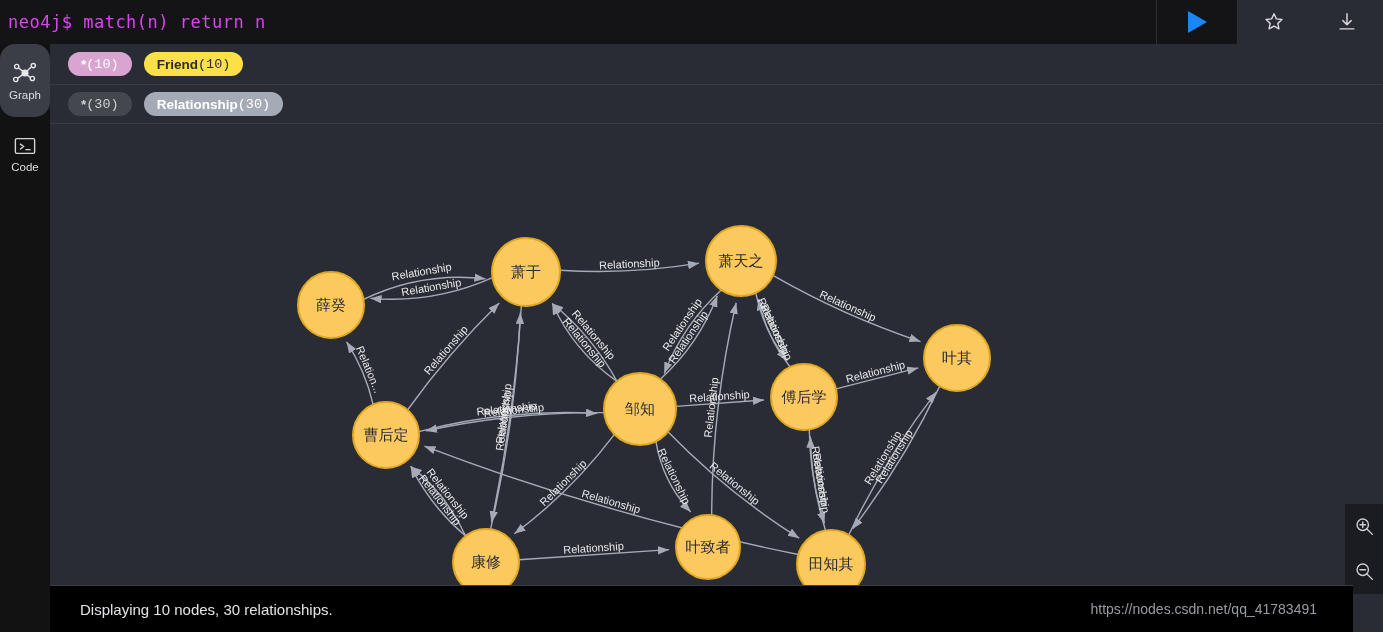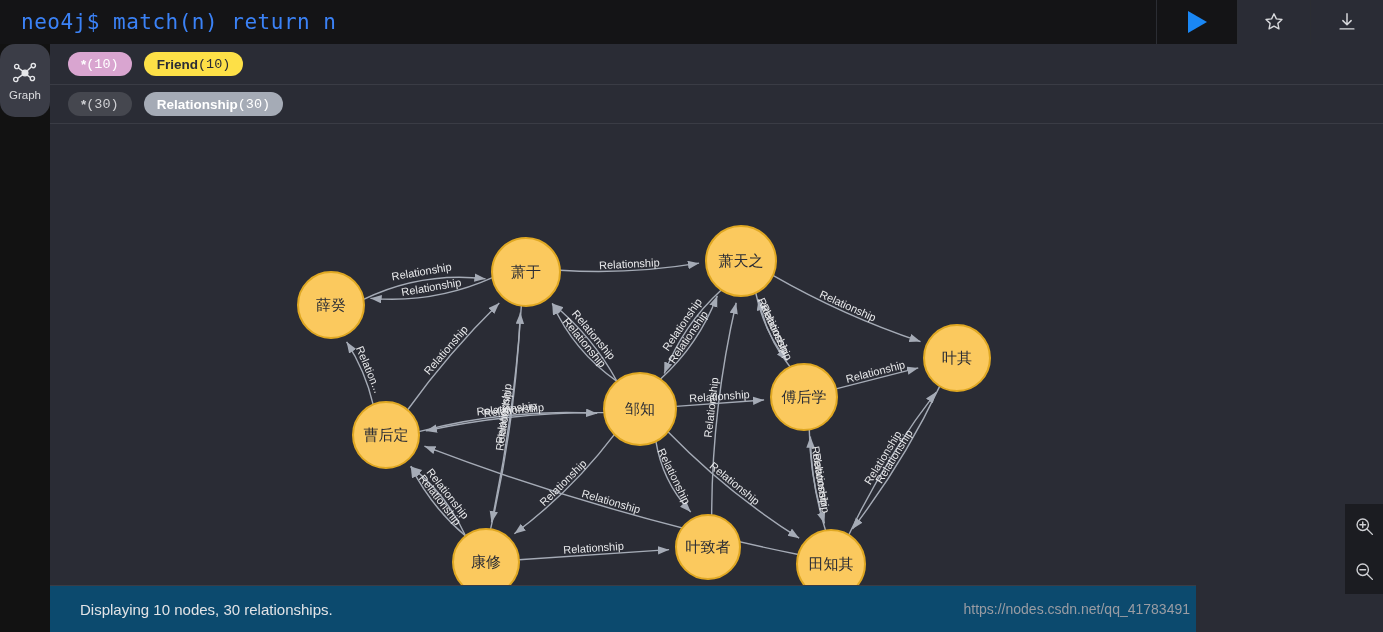--- a/index.html
+++ b/index.html
@@ -9,23 +9,23 @@
     font-family: "Liberation Sans", sans-serif;
   }
   #app { position: relative; width: 1383px; height: 632px; }
 
   
   .querybar {
     position: absolute; left: 0; top: 0; width: 1383px; height: 44px;
     background: #141416; display: flex; align-items: center;
   }
   .query-text {
-    flex: 1; padding-left: 21px; color: #3b82f6;
+    flex: 1; padding-left: 8px; color: #d946ef;
     font-family: "DejaVu Sans Mono", "Liberation Mono", monospace;
-    font-size: 21px; letter-spacing: .5px; white-space: nowrap;
+    font-size: 17px; letter-spacing: .5px; white-space: nowrap;
   }
   .qb-sep { width: 1px; height: 44px; background: #2b2d33; }
   .qb-btn {
     width: 72px; height: 44px; display: flex;
     align-items: center; justify-content: center;
     background: #2a2c35;
   }
   .qb-btn.play { background: #141416; width: 80px; }
   .play-tri {
     width: 0; height: 0;
@@ -90,24 +90,24 @@
 
   
   .zoomctl {
     position: absolute; right: 0; top: 460px; width: 38px; height: 90px;
     background: #1b1c21; display: flex; flex-direction: column;
     align-items: center; justify-content: space-around;
   }
 
   
   .statusbar {
-    position: absolute; left: 0; bottom: 0; width: 1146px; height: 47px;
-    background: #0c4a6e; border-top: 1px solid #3a3c45;
+    position: absolute; left: 0; bottom: 0; width: 1303px; height: 47px;
+    background: #000000; border-top: 1px solid #3a3c45;
     display: flex; align-items: center; justify-content: space-between;
-    padding: 0 6px 0 30px;
+    padding: 0 36px 0 30px;
   }
   .status-text { color: #e2e3e6; font-size: 15px; }
   .watermark { color: #9a9ca3; font-size: 14px; }
 </style>
 </head>
 <body>
 
 <div id="app">
 
   <div class="querybar">
@@ -144,20 +144,29 @@
           <circle cx="4" cy="20" r="2.3"></circle>
           <circle cx="22" cy="19" r="2.3"></circle>
           <path d="M7 7.6l4.5 3.4M20.8 6.4L16.4 10.6M6.2 18.5l5-3.4M19.8 17.9l-3.4-2.6"></path>
         </g>
       </svg>
       <span class="side-label">Graph</span>
     </div>
 
 
 
+    <div class="side-item">
+      <svg width="26" height="22" viewBox="0 0 28 24">
+        <g fill="none" stroke="#d5d6d9" stroke-width="1.5" stroke-linecap="round">
+          <rect x="3.5" y="4" width="21" height="16" rx="1.5"></rect>
+          <path d="M9 10l3.4 2.6L9 15.2M15 16h4.5"></path>
+        </g>
+      </svg>
+      <span class="side-label">Code</span>
+    </div>
   </div>
 
   <div class="panel">
 
     <div class="legend-row">
       <div class="chip chip-star-node">
         <span>*</span>
           <span class="cnt">(10)</span>
       </div>
       <div class="chip chip-label-node">

